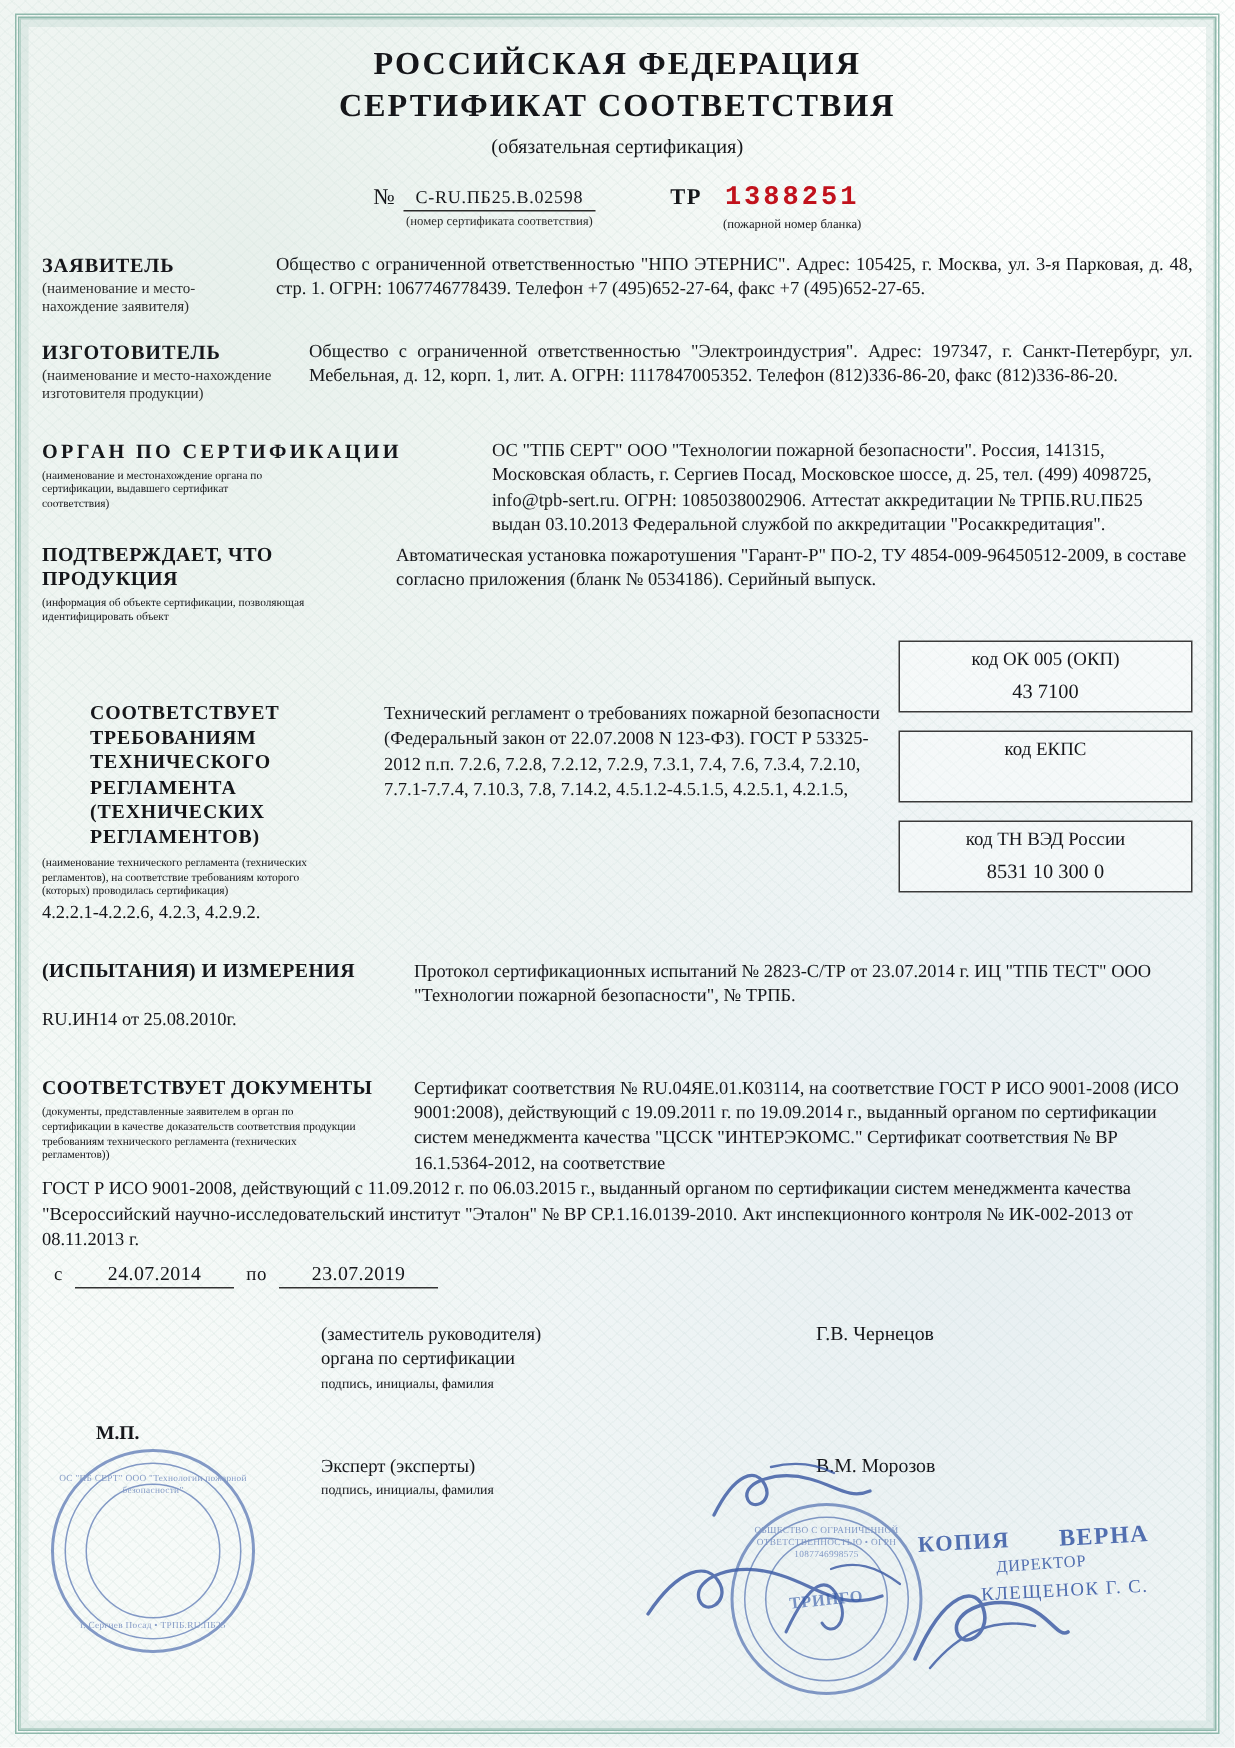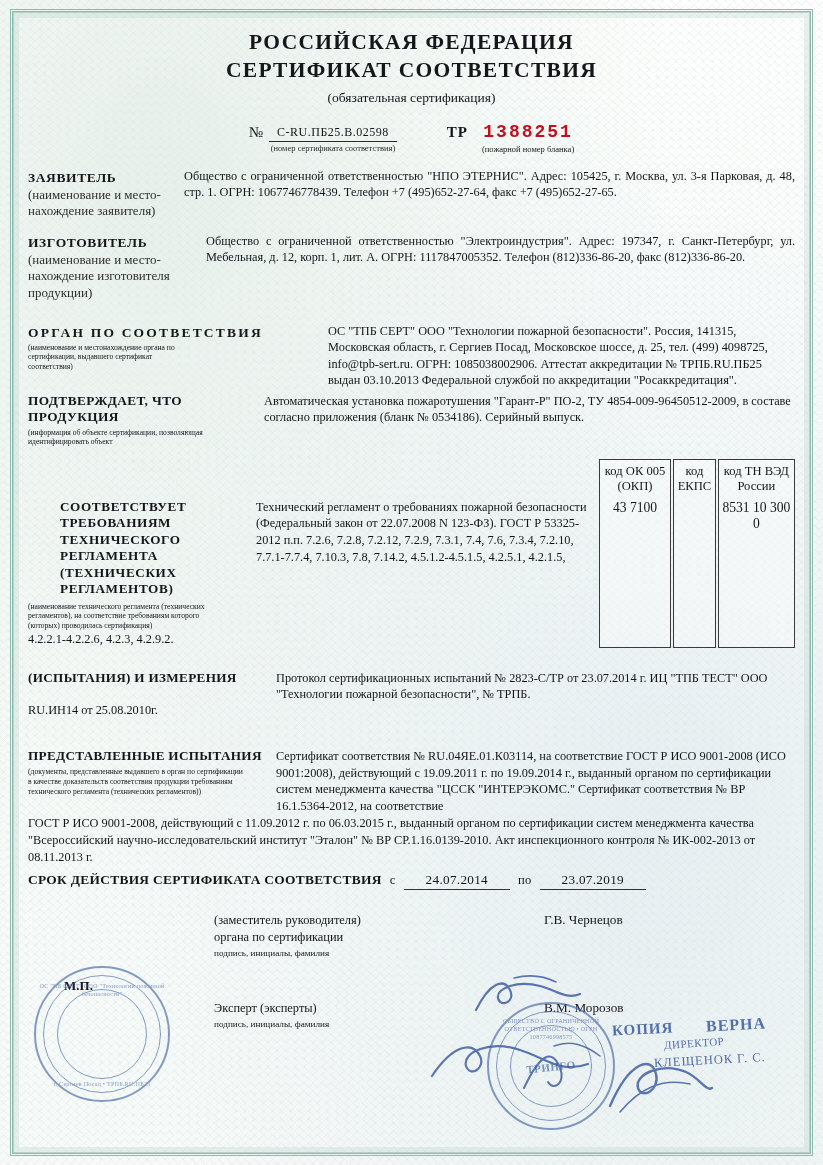--- a/index.html
+++ b/index.html
@@ -101,21 +101,21 @@
     flex: 0 0 auto;
     padding-right: 6px;
   }
   .lbl .big {
     font-size: 13.5px;
     font-weight: bold;
     letter-spacing: 0.6px;
     white-space: nowrap;
   }
   .lbl .small {
-    font-size: 13px;
+    font-size: 10px;
     line-height: 1.25;
     color: #2f2f2f;
     max-width: 160px;
     display: block;
     margin-top: 1px;
   }
   .val {
     flex: 1 1 auto;
     font-size: 12.3px;
     line-height: 1.32;
@@ -162,22 +162,22 @@
   
   .mid-block {
     display: flex;
     margin-top: 10px;
     gap: 6px;
   }
   .mid-left { flex: 1 1 auto; }
   .mid-right {
     flex: 0 0 196px;
     display: flex;
-    flex-direction: row;
-    gap: 2px;
+    flex-direction: column;
+    gap: 12px;
     padding-top: 2px;
     font-family: Liberation Serif, serif;
   }
   .codebox {
     border: 1px solid #3a3a3a;
     text-align: center;
     padding: 4px 2px 5px 2px;
     background: rgba(255,255,255,0.35);
   }
   .codebox .cb-title { font-size: 12.6px; }
@@ -393,21 +393,21 @@
       <div class="lbl" style="flex:0 0 172px;">
         <span class="big">ИЗГОТОВИТЕЛЬ</span>
         <span class="small">(наименование и место-нахождение изготовителя продукции)</span>
       </div>
       <div class="val">Общество с ограниченной ответственностью "Электроиндустрия". Адрес: 197347, г. Санкт-Петербург, ул. Мебельная, д. 12, корп. 1, лит. А. ОГРН: 1117847005352. Телефон (812)336-86-20, факс (812)336-86-20.</div>
     </div>
 
     <div style="margin-top:22px;">
       <div style="display:flex;">
         <div style="flex:0 0 300px;">
-          <span class="org-title">ОРГАН  ПО  СООТВЕТСТВИЯ</span>
+          <span class="org-title">ОРГАН  ПО  СЕРТИФИКАЦИИ</span>
           <span class="org-sub">(наименование и местонахождение органа по сертификации, выдавшего сертификат соответствия)</span>
         </div>
         <div class="org-body" style="flex:1 1 auto;">ОС "ТПБ СЕРТ" ООО "Технологии пожарной безопасности". Россия, 141315, Московская область, г. Сергиев Посад, Московское шоссе, д. 25, тел. (499) 4098725, info@tpb-sert.ru. ОГРН: 1085038002906. Аттестат аккредитации № ТРПБ.RU.ПБ25 выдан 03.10.2013 Федеральной службой по аккредитации "Росаккредитация".</div>
       </div>
     </div>
 
     <div class="confirm-wrap">
       <div class="confirm-lbl">
         <span class="big">ПОДТВЕРЖДАЕТ, ЧТО</span>
         <span class="big">ПРОДУКЦИЯ</span>
@@ -448,29 +448,28 @@
     <div class="research">
       <div class="research-lbl">
         <span class="big">(ИСПЫТАНИЯ) И ИЗМЕРЕНИЯ</span>
       </div>
       <div class="research-val">Протокол сертификационных испытаний № 2823-С/ТР от 23.07.2014 г. ИЦ "ТПБ ТЕСТ" ООО "Технологии пожарной безопасности", № ТРПБ.</div>
     </div>
     <div class="research-tail">RU.ИН14 от 25.08.2010г.</div>
 
     <div class="docs">
       <div class="docs-lbl">
-        <span class="big">ПРЕДСТАВЛЕННЫЕ ИСПЫТАНИЯ</span>
-        <span class="small">(документы, представленные выдавшего в орган по сертификации в качестве доказательств соответствия продукции требованиям технического регламента (технических регламентов))</span>
+        <span class="big">СООТВЕТСТВУЕТ ДОКУМЕНТЫ</span>
+        <span class="small">(документы, представленные заявителем в орган по сертификации в качестве доказательств соответствия продукции требованиям технического регламента (технических регламентов))</span>
       </div>
       <div class="docs-val">Сертификат соответствия № RU.04ЯЕ.01.К03114, на соответствие ГОСТ Р ИСО 9001-2008 (ИСО 9001:2008), действующий с 19.09.2011 г. по 19.09.2014 г., выданный органом по сертификации систем менеджмента качества "ЦССК "ИНТЕРЭКОМС." Сертификат соответствия № ВР 16.1.5364-2012, на соответствие</div>
     </div>
     <div class="docs-tail">ГОСТ Р ИСО 9001-2008, действующий с 11.09.2012 г. по 06.03.2015 г., выданный органом по сертификации систем менеджмента качества "Всероссийский научно-исследовательский институт "Эталон" № ВР СР.1.16.0139-2010. Акт инспекционного контроля № ИК-002-2013 от 08.11.2013 г.</div>
 
     <div class="validity">
-      <span>СРОК ДЕЙСТВИЯ СЕРТИФИКАТА СООТВЕТСТВИЯ</span>
       <span class="kw">с</span>
       <span class="date">24.07.2014</span>
       <span class="kw">по</span>
       <span class="date">23.07.2019</span>
     </div>
 
     <div class="sig-area">
       <div class="sig-row">
         <div class="sig-left">
           <div class="l1">(заместитель руководителя)</div>

